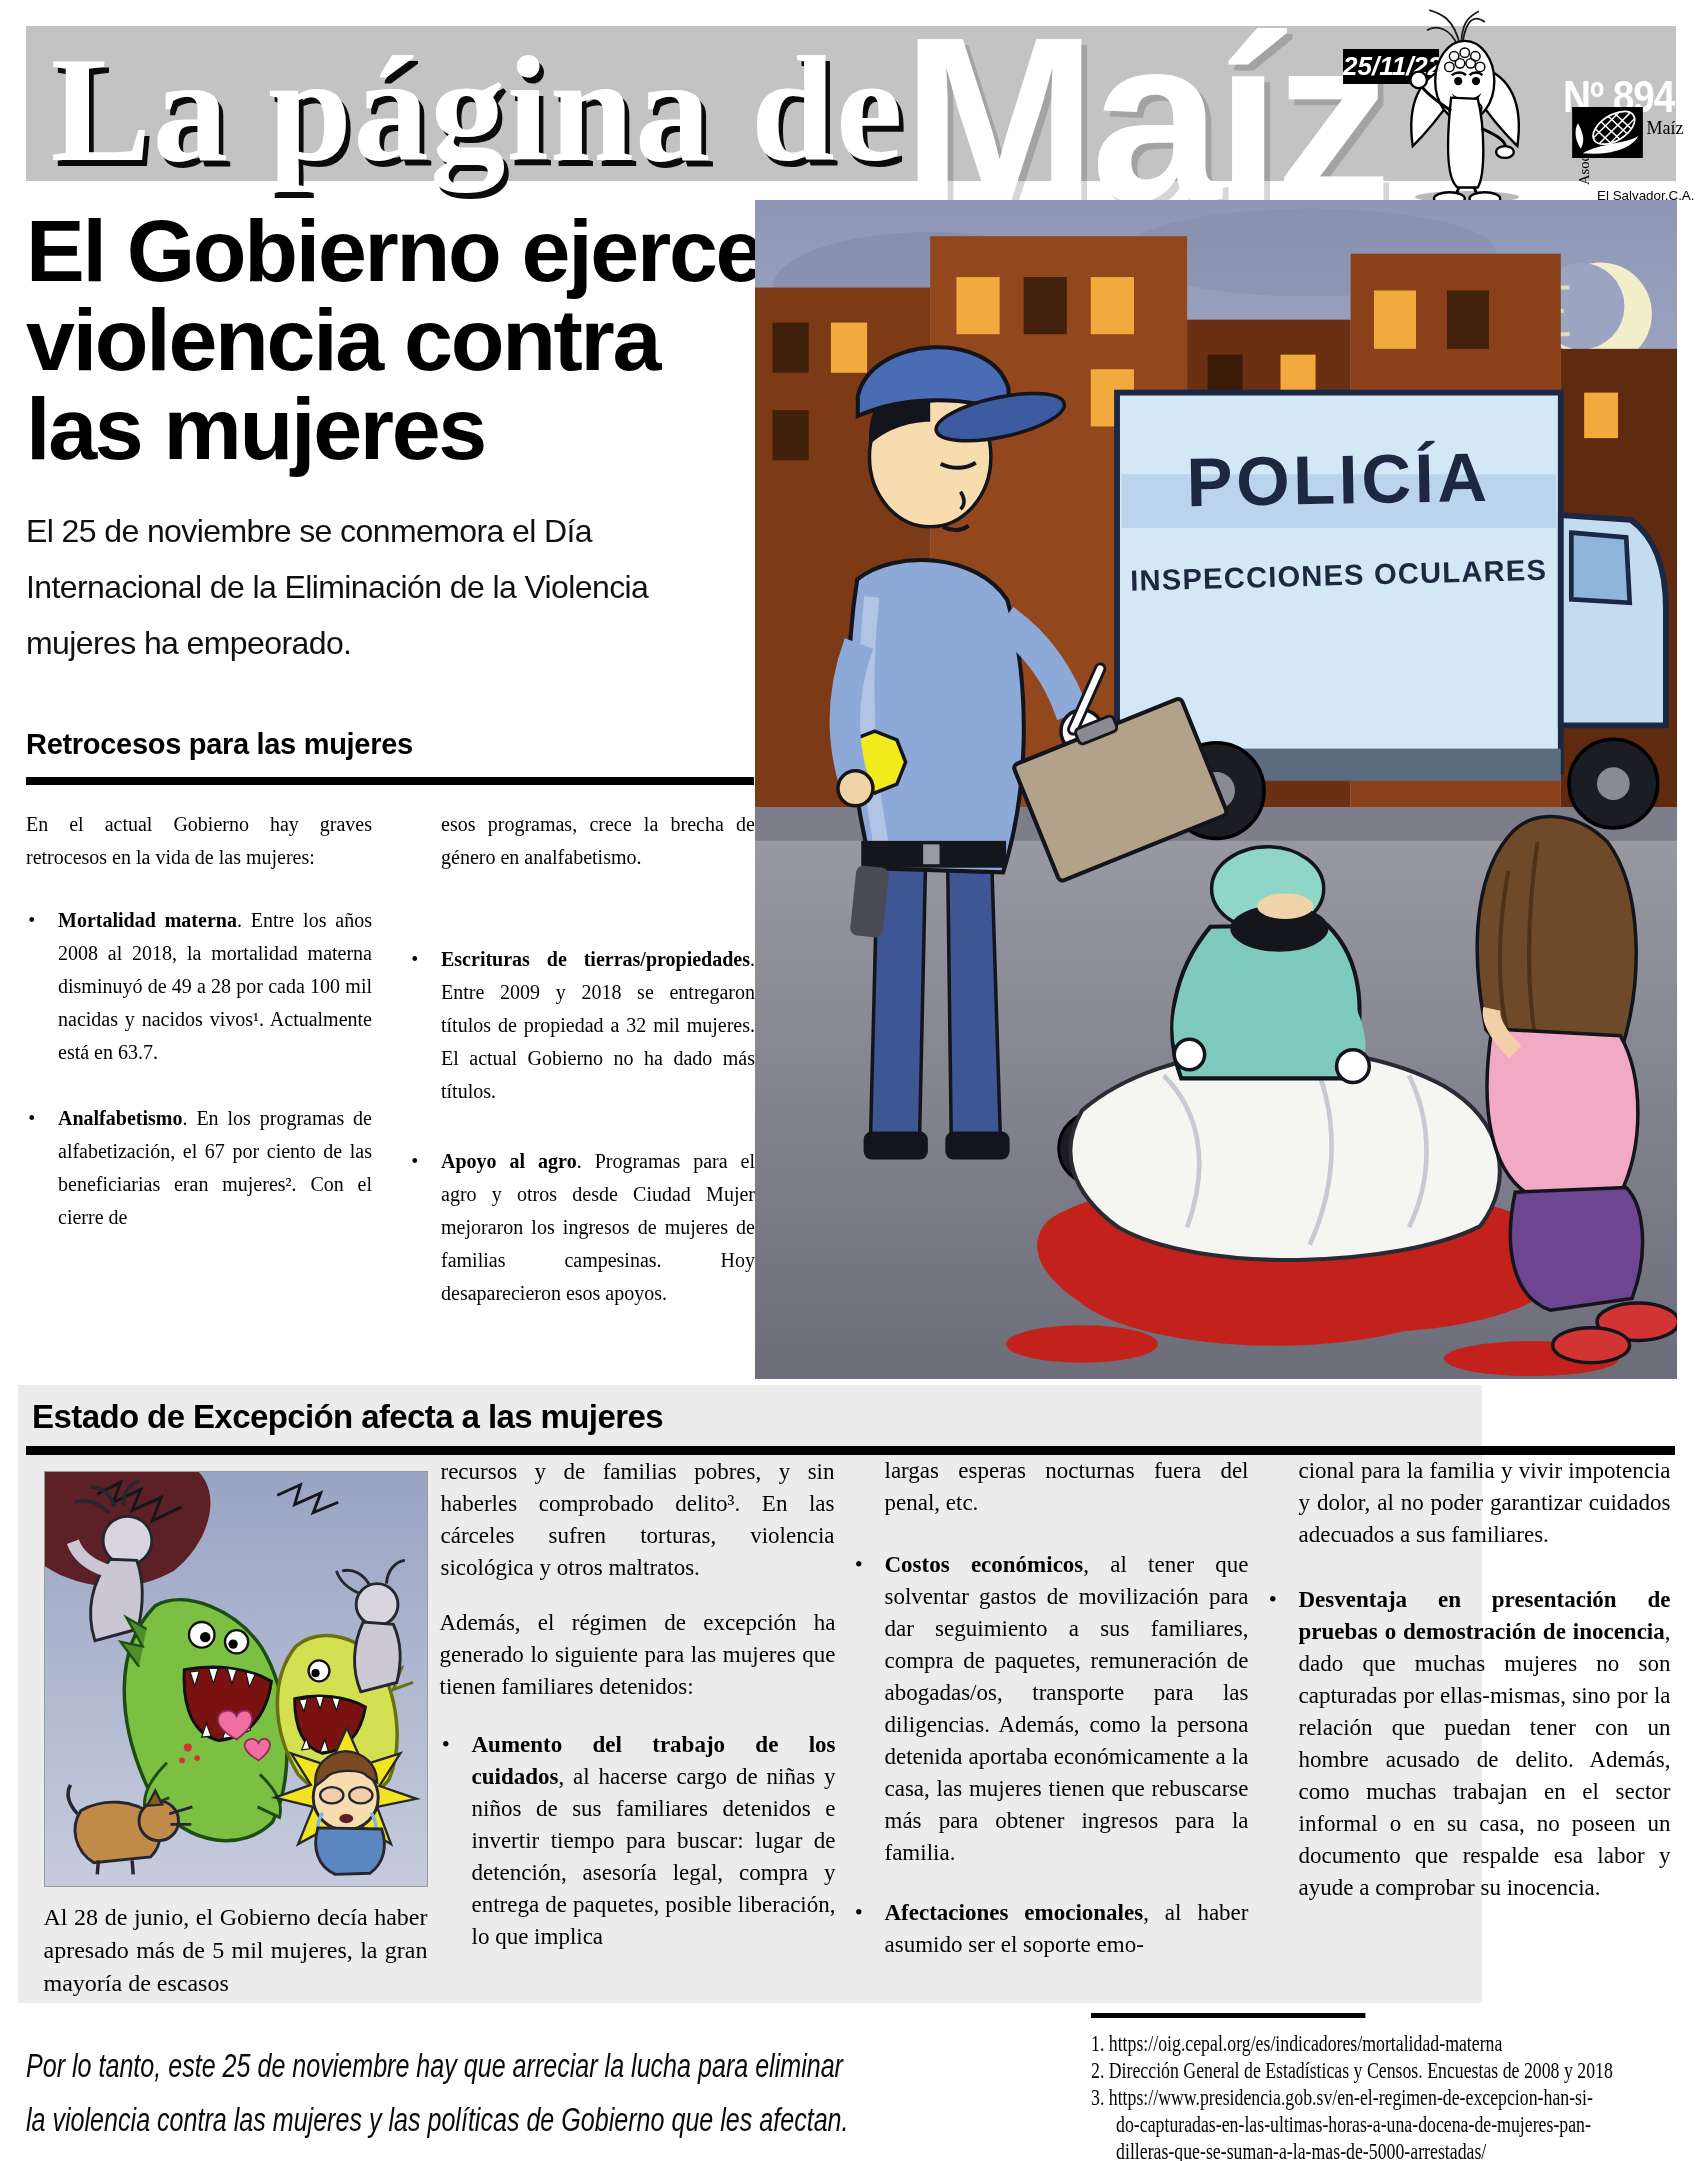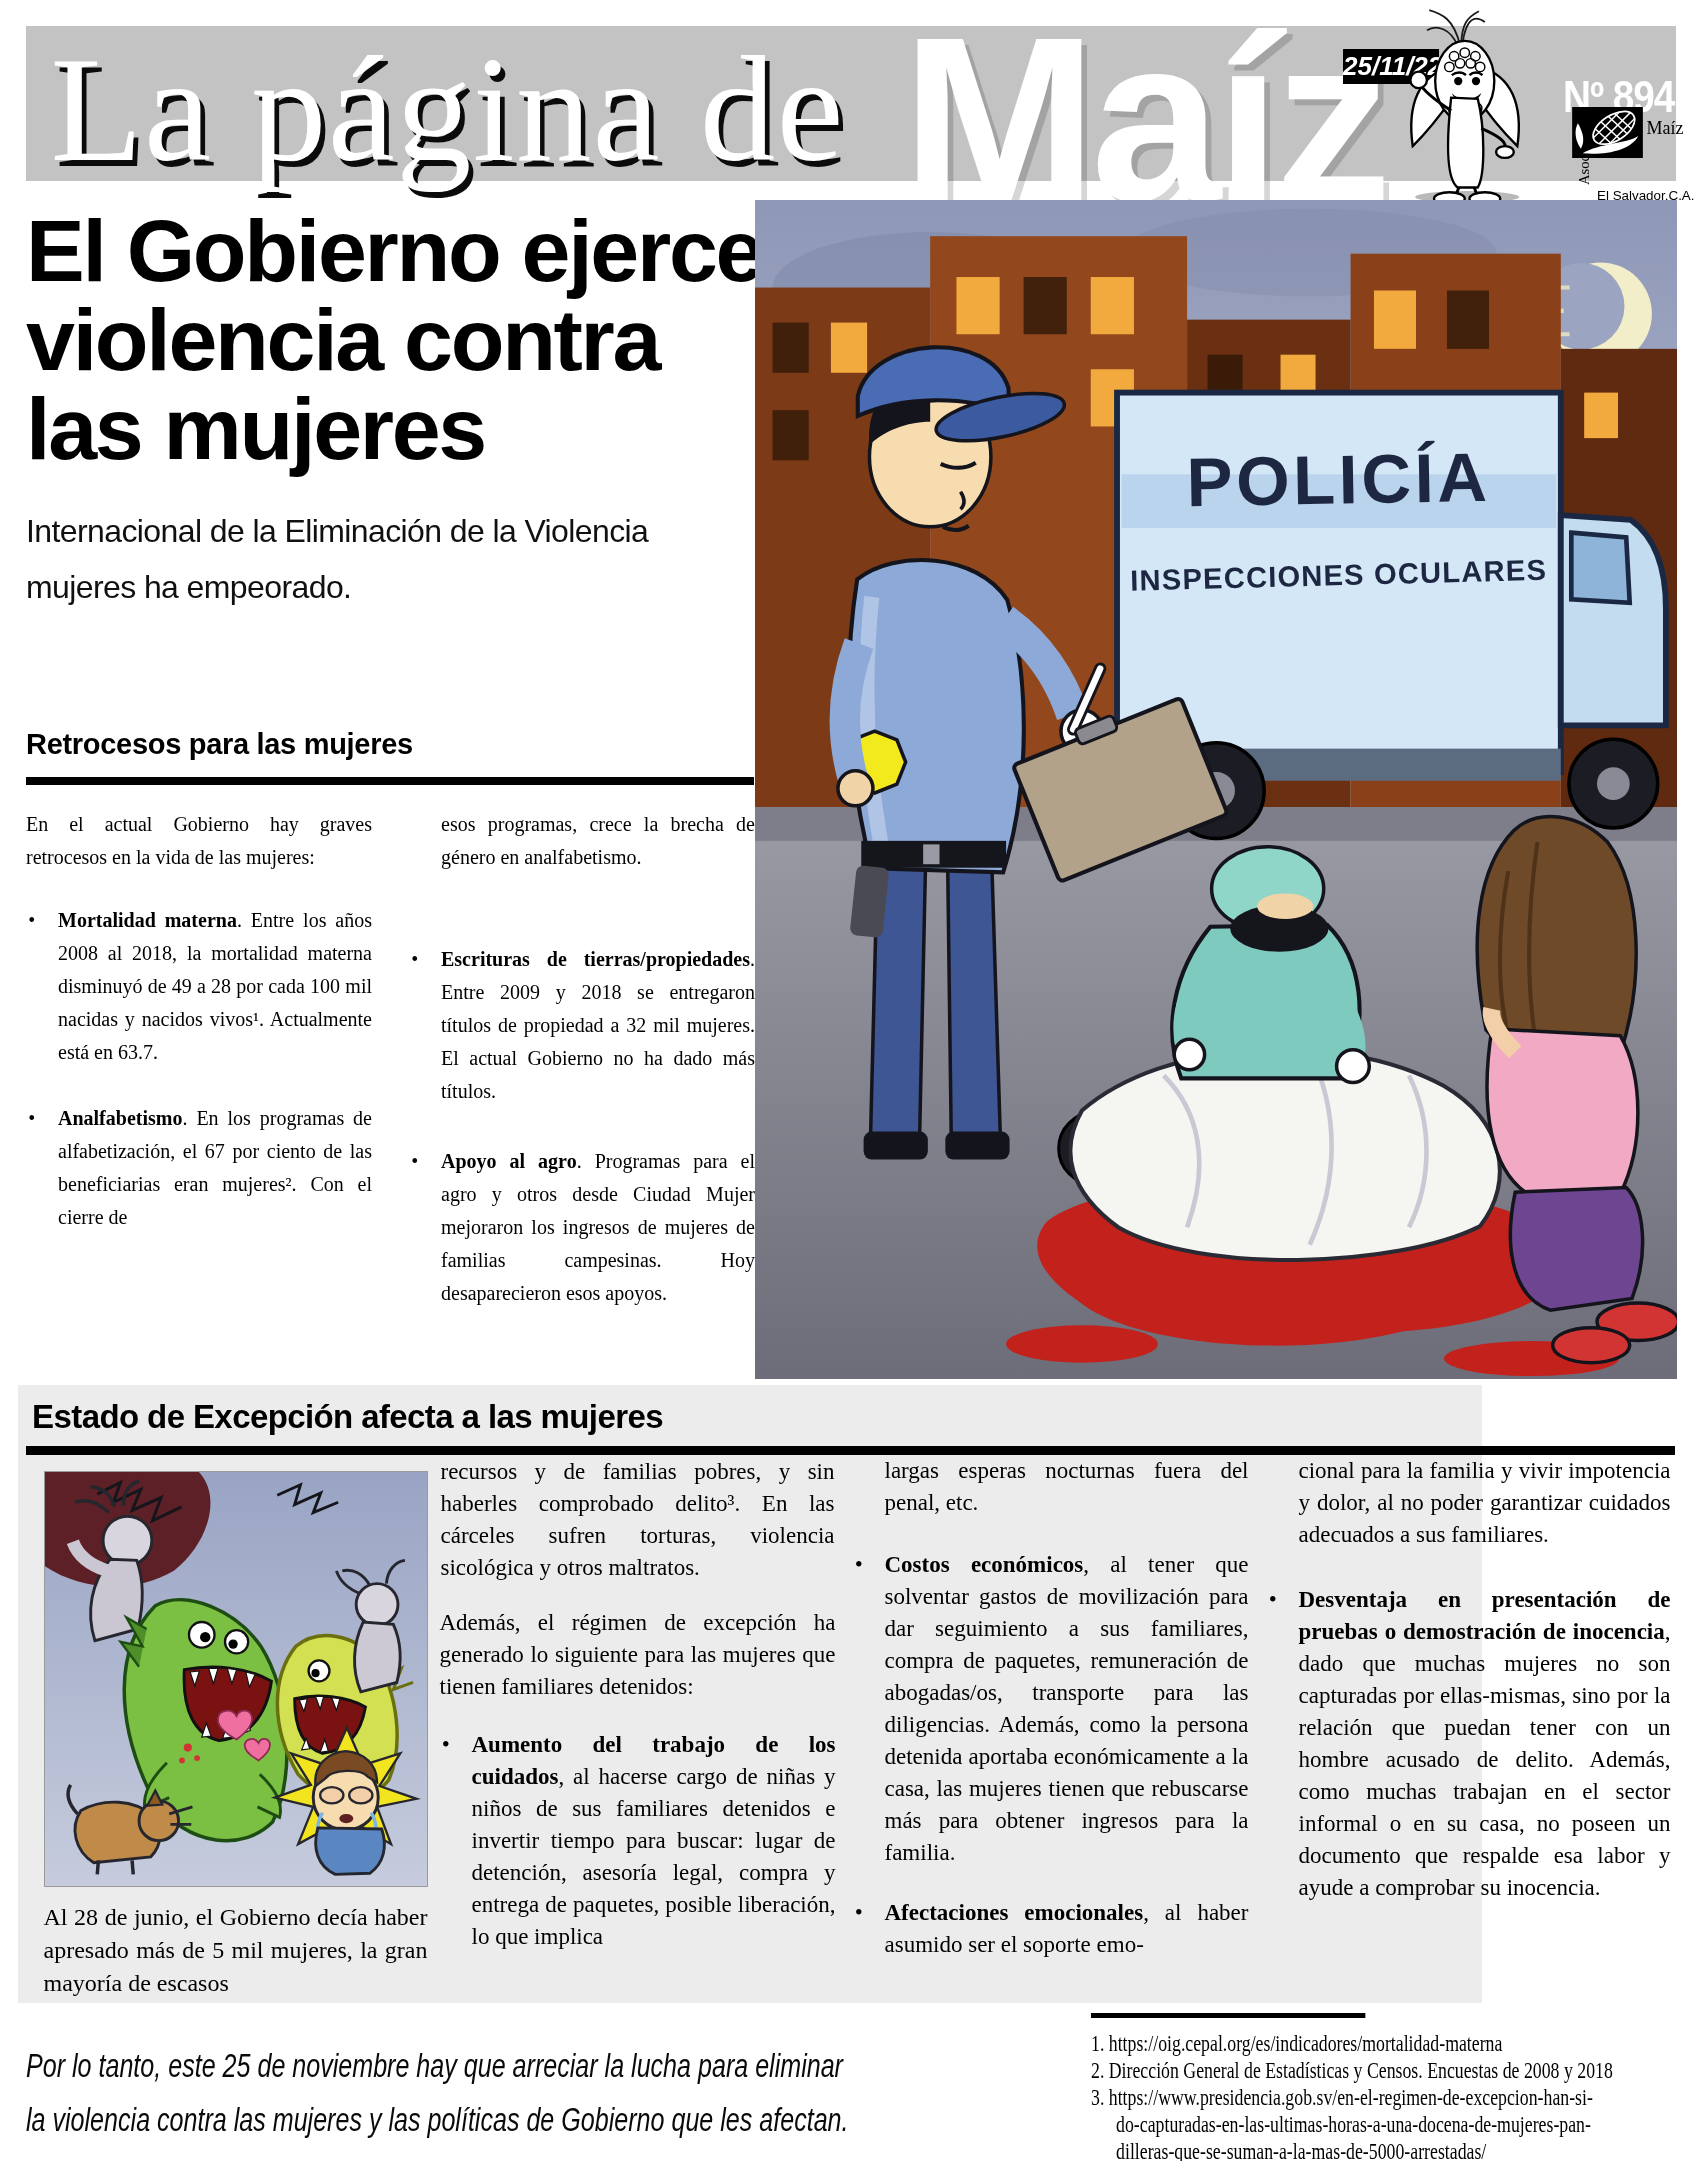--- a/index.html
+++ b/index.html
@@ -3,21 +3,21 @@
 <meta charset="utf-8">
 <style>
   html,body{margin:0;padding:0;background:#e8e8e8;}
   #page{position:relative;width:1703px;height:2161px;background:#ffffff;overflow:hidden;
         font-family:"Liberation Sans",sans-serif;color:#000;}
   .abs{position:absolute;}
 
   
   #banner{left:26px;top:26px;width:1650px;height:155px;background:#c3c3c3;}
   #title-serif{left:24.5px;top:8.2px;font-family:"Liberation Serif",serif;font-size:151px;line-height:1;
-               color:#fff;letter-spacing:1.2px;text-shadow:4.7px 5.8px 0 #0b0b0b;white-space:nowrap;}
+               color:#fff;letter-spacing:1.2px;text-shadow:4.7px 5.8px 0 #0b0b0b;white-space:nowrap;font-weight:bold;}
   #title-maiz{left:876px;top:-24.5px;font-weight:700;font-size:234px;line-height:1;letter-spacing:-5.8px;
               color:#fff;text-shadow:5.8px 5.8px 0 rgba(0,0,0,0.16);white-space:nowrap;}
   #date-badge{left:1317px;top:23.4px;width:96px;height:35px;background:#000;color:#fff;
               font-weight:700;font-style:italic;font-size:26px;line-height:35px;text-align:center;}
   #issue-number{left:1537px;top:46px;color:#fff;font-weight:700;font-size:44px;letter-spacing:-1.2px;
                 transform:scaleX(0.88);transform-origin:0 0;white-space:nowrap;}
   #brand-name{left:1564px;top:92px;font-family:"Liberation Serif",serif;font-size:18px;color:#000;white-space:nowrap;}
   #brand-vertical{left:1550px;top:159px;font-family:"Liberation Serif",serif;font-size:14.6px;color:#000;
                   transform:rotate(-90deg);transform-origin:0 0;white-space:nowrap;}
   #brand-sub{left:1571px;top:162px;font-size:13.4px;color:#000;white-space:nowrap;}
@@ -143,20 +143,21 @@
       </svg>
     </div>
   </div>
 
   <div class="abs" id="headline">
     <div>El Gobierno ejerce</div>
     <div>violencia contra</div>
     <div>las mujeres</div>
   </div>
   <div class="abs" id="lede">
+    <div>El 25 de noviembre se conmemora el Día</div>
     <div>Internacional de la Eliminación de la Violencia</div>
     <div>mujeres ha empeorado.</div>
   </div>
 
   <div class="abs" id="s1-heading">Retrocesos para las mujeres</div>
   <div class="abs" id="rule1"></div>
 
   <div class="abs newscol" id="s1col1">
     <p style="margin:0;">En el actual Gobierno hay graves retrocesos en la vida de las mujeres:</p>
     <p class="bullet" style="margin-top:30px;"><b>Mortalidad materna</b><span>. Entre los años 2008 al 2018, la mortalidad materna disminuyó de 49 a 28 por cada 100 mil nacidas y nacidos vivos¹. Actualmente está en 63.7.</span></p>

